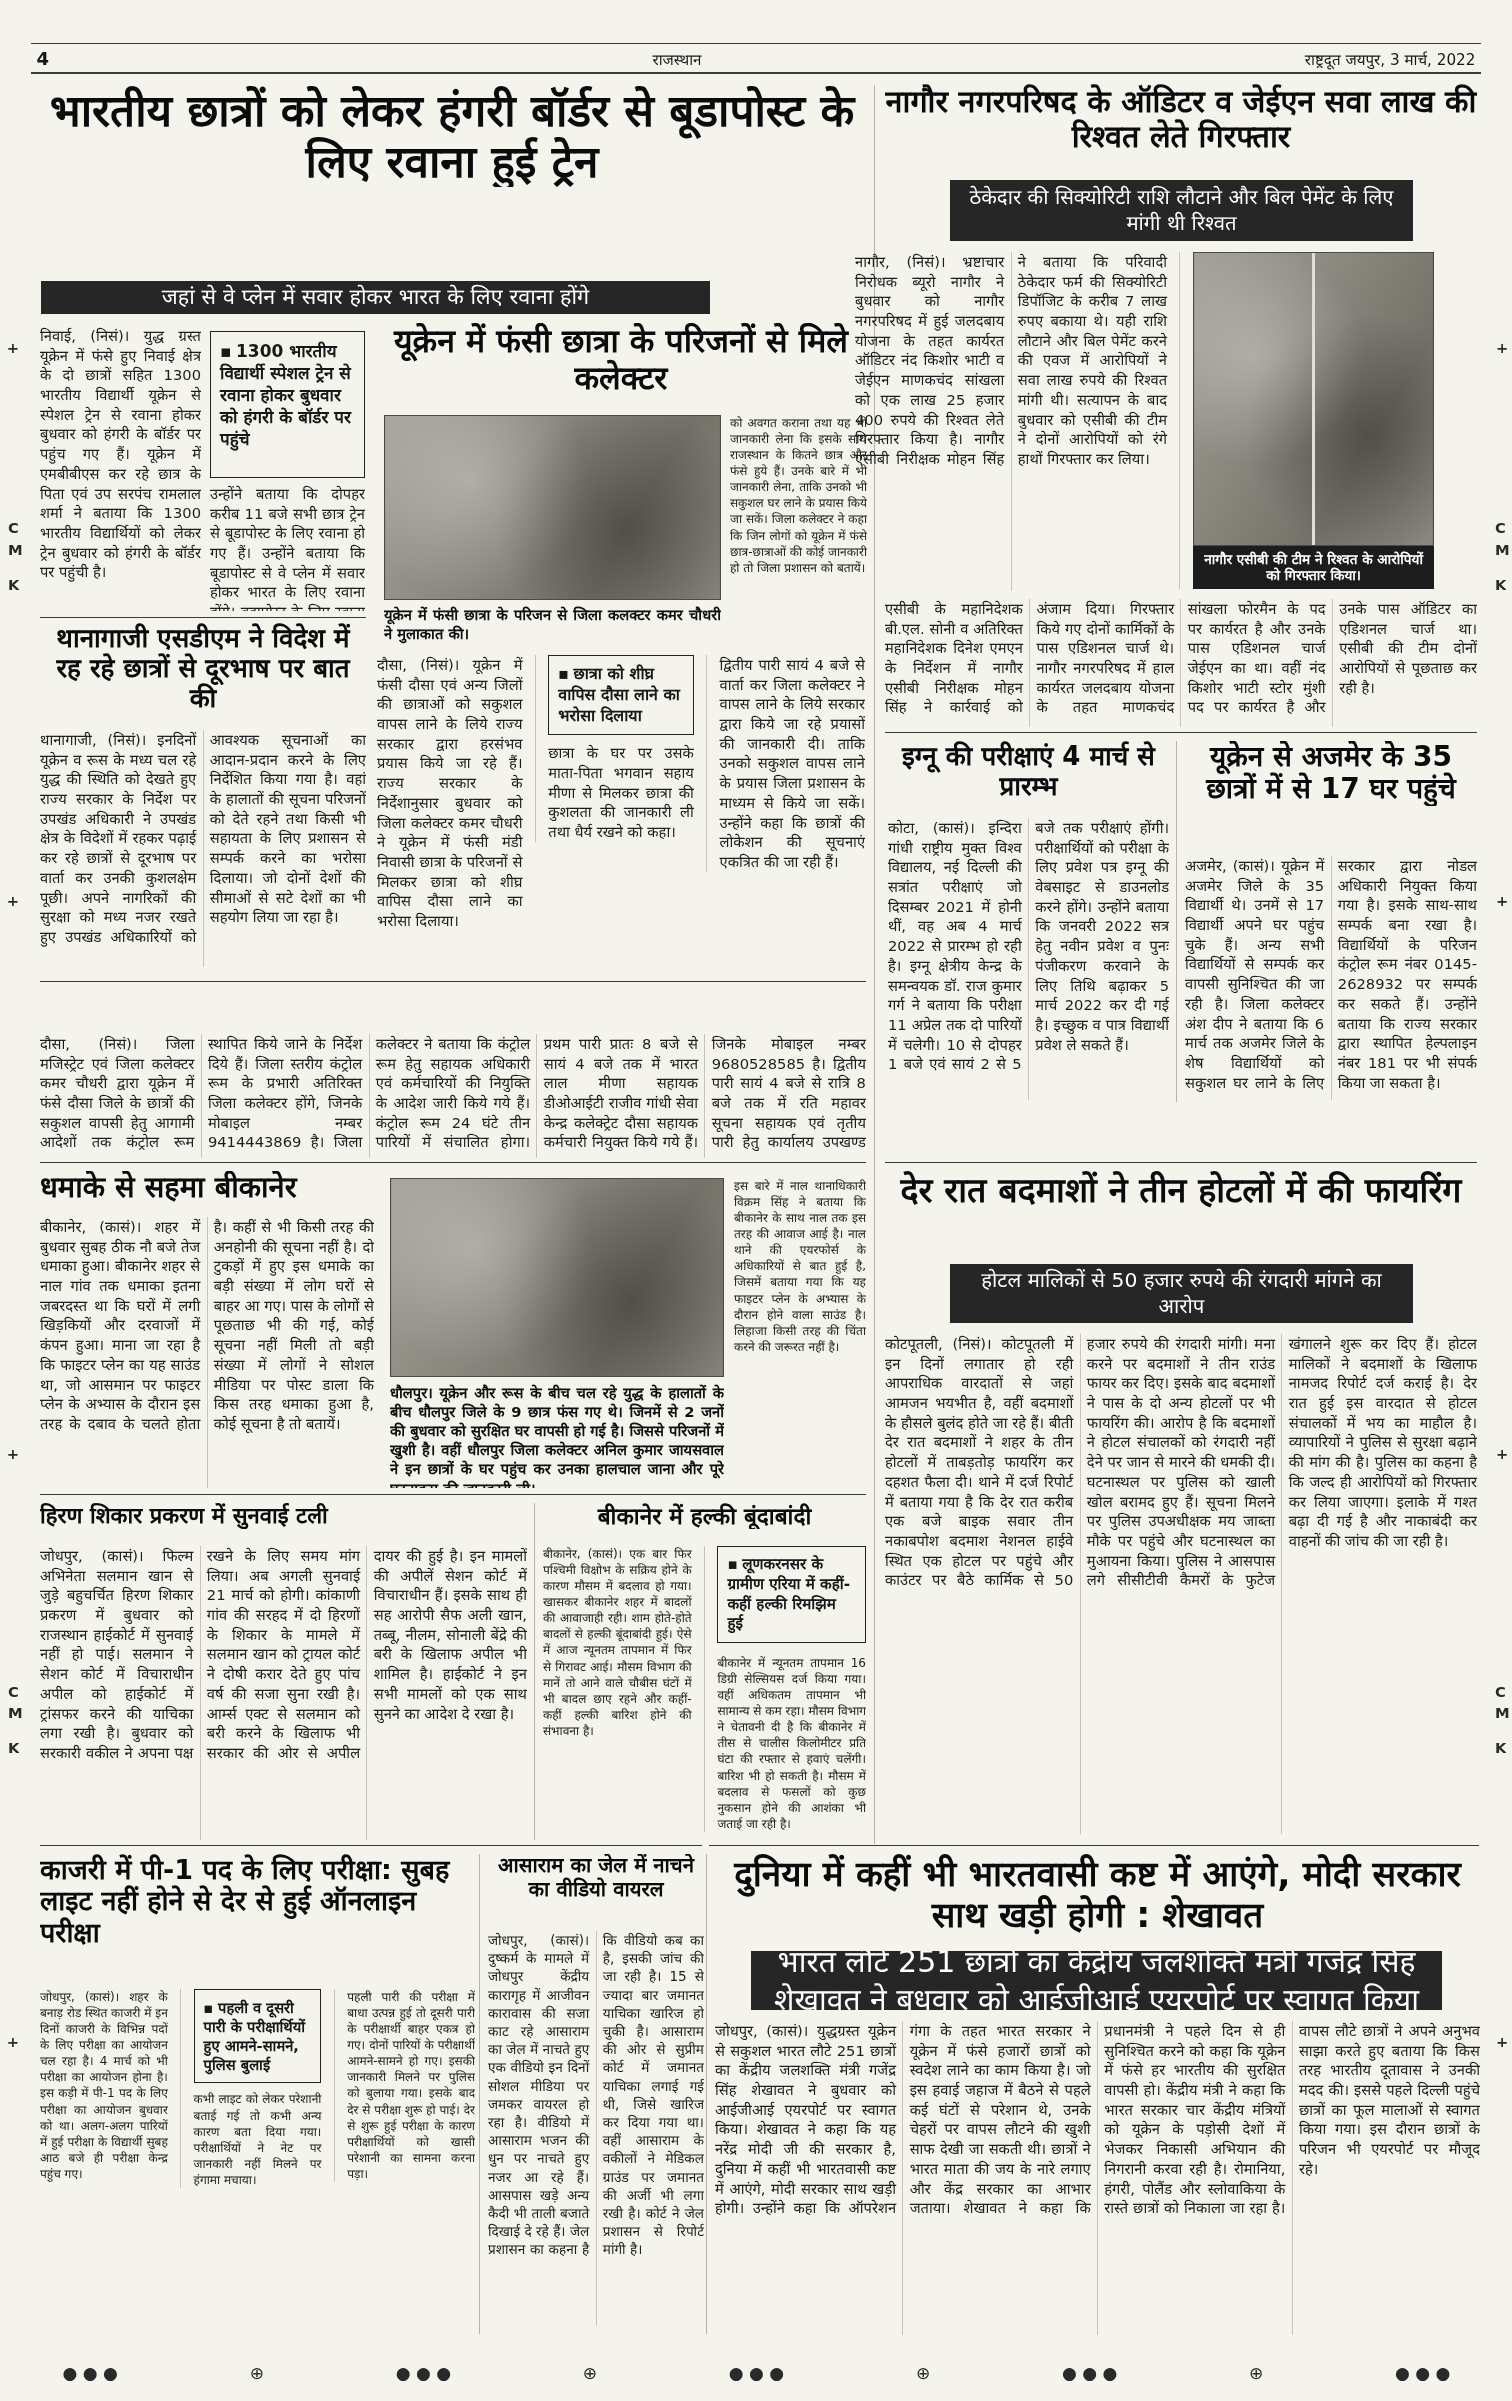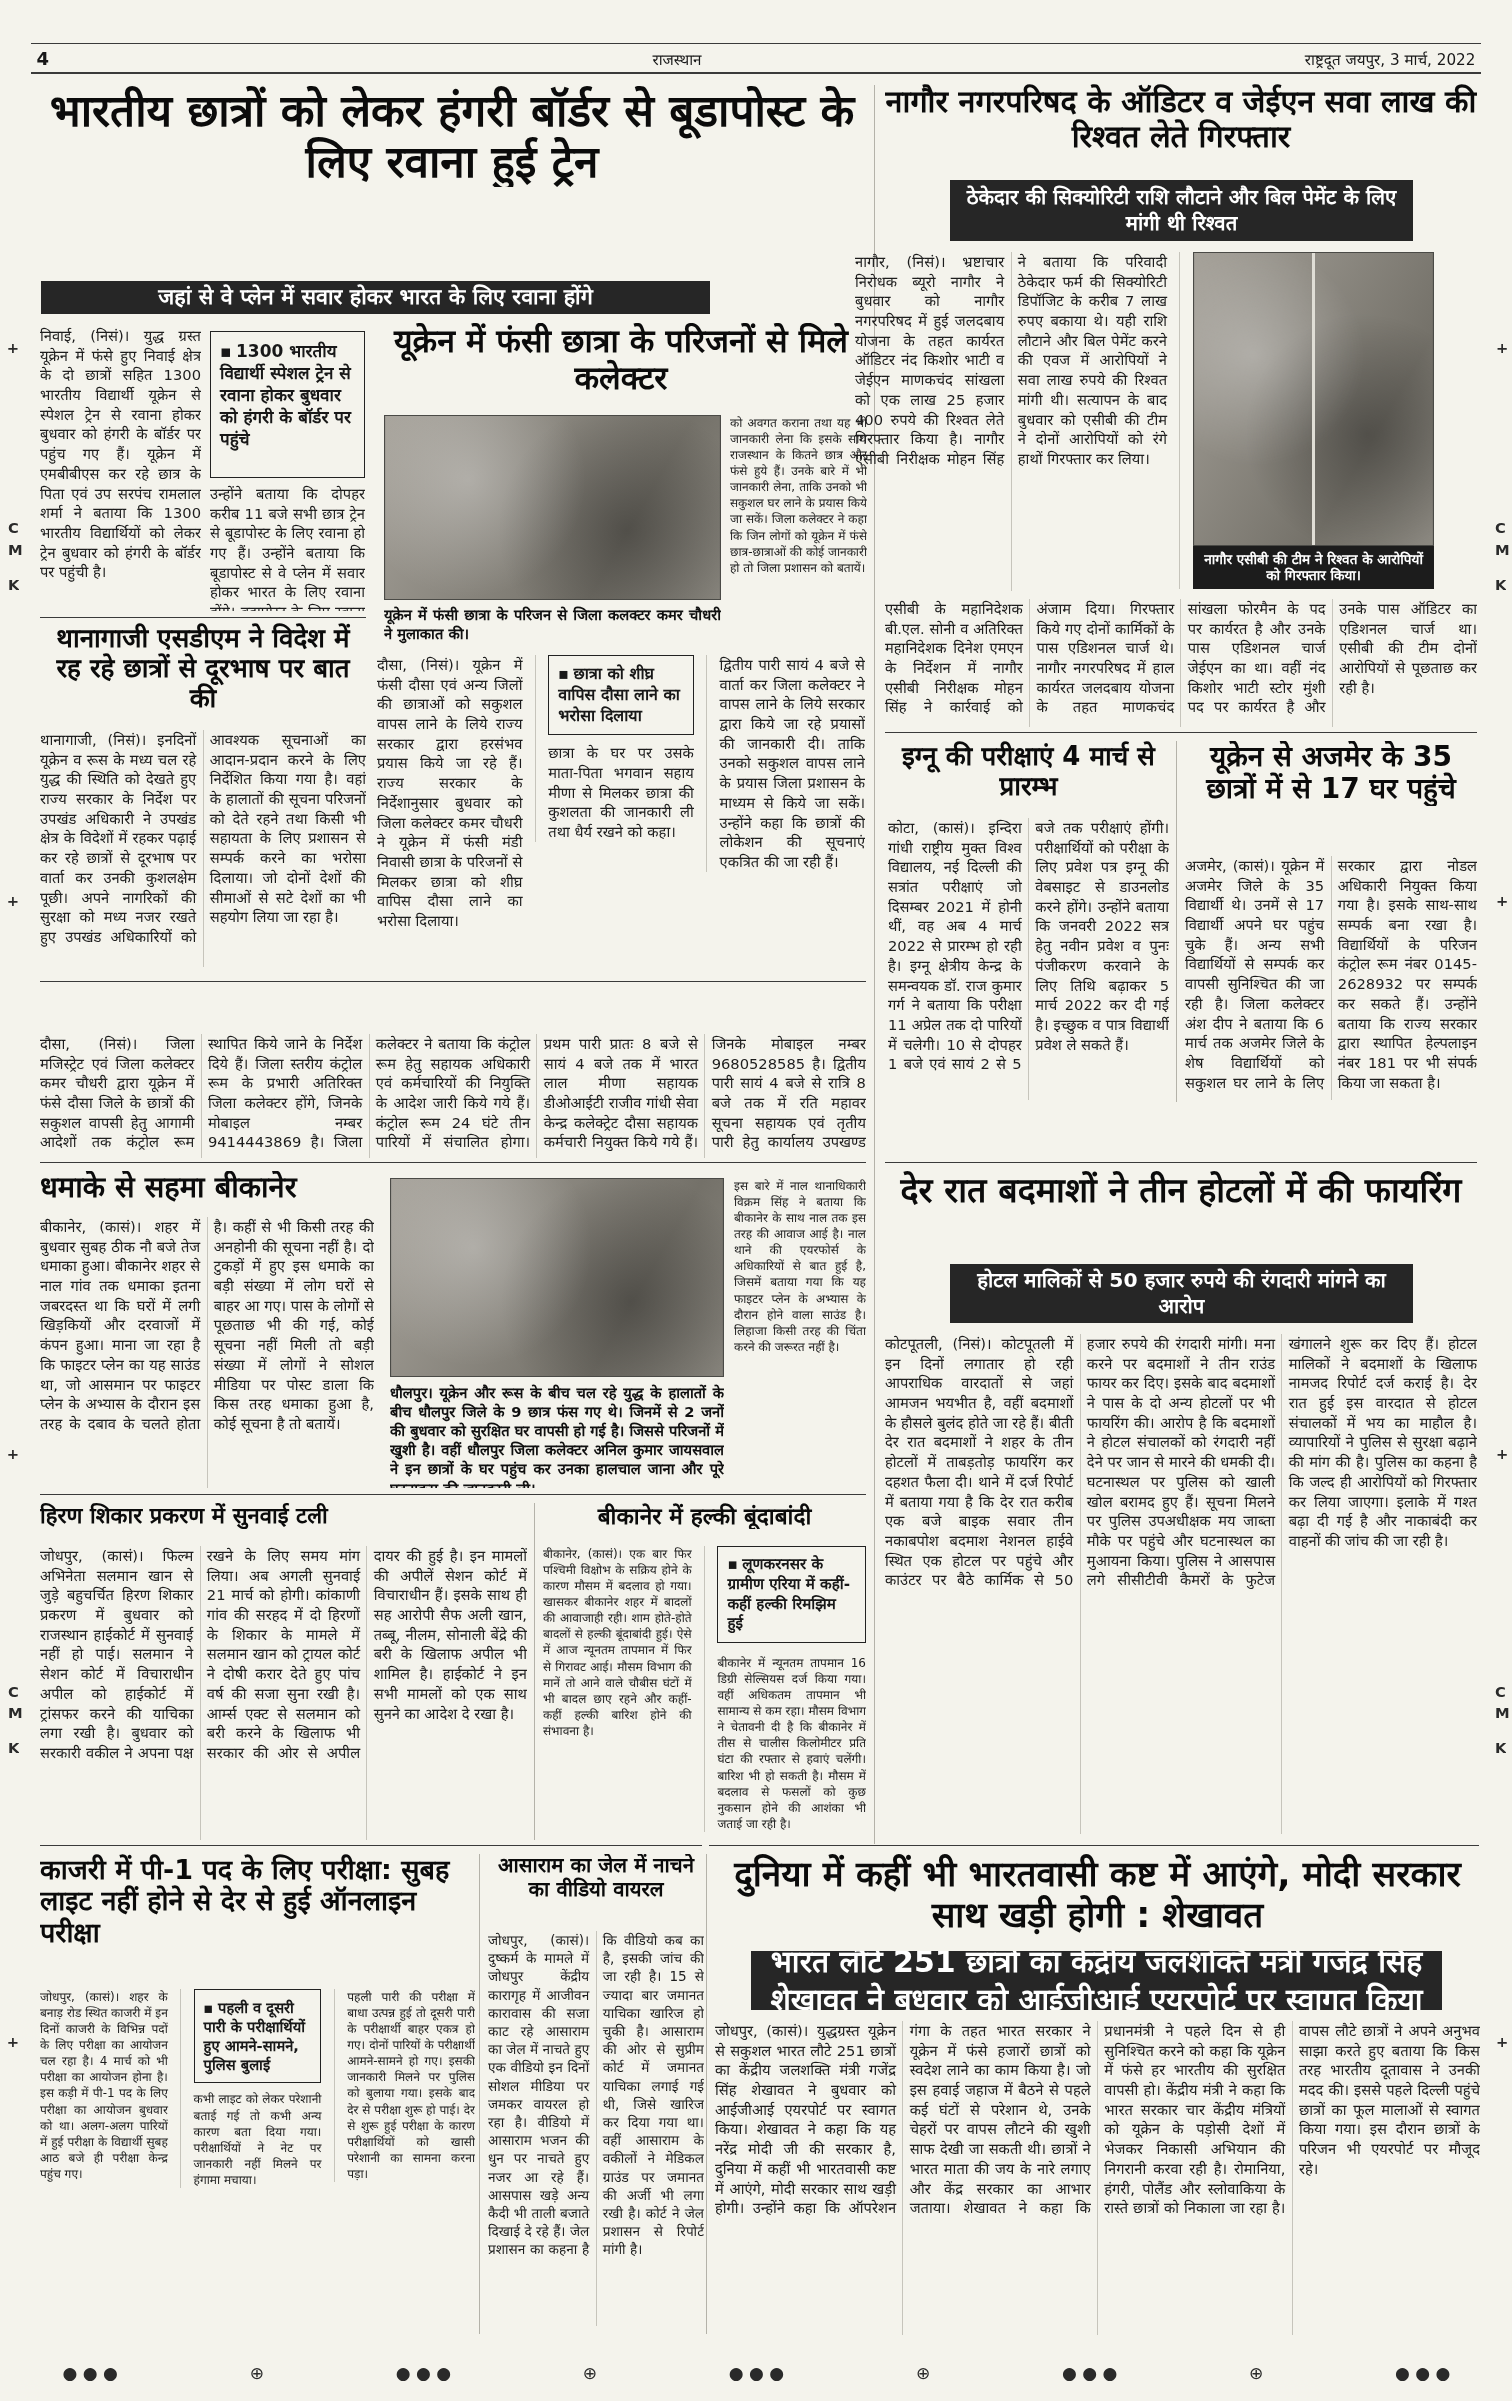--- a/index.html
+++ b/index.html
@@ -11,21 +11,21 @@
   .h { font-weight:700; text-align:center; line-height:1.16; color:#0b0b0b; }
   .bt { font-size:14.7px; line-height:1.34; text-align:justify; color:#1d1d1d; }
   .small { font-size:12px; }
   .c2 { column-count:2; column-gap:13.6px; column-rule:0.6px solid #c6c4bb; column-fill:balance; }
   .c3 { column-count:3; column-gap:13.6px; column-rule:0.6px solid #c6c4bb; column-fill:balance; }
   .c4 { column-count:4; column-gap:13.6px; column-rule:0.6px solid #c6c4bb; column-fill:balance; }
   .c5 { column-count:5; column-gap:13.6px; column-rule:0.6px solid #c6c4bb; column-fill:balance; }
   .fcols { display:flex; align-items:flex-start; }
   .fcol { flex:1; min-width:0; }
   .fcol + .fcol { border-left:0.6px solid #c6c4bb; margin-left:12.4px; padding-left:12.4px; }
-  .bar { background:#262626; color:#fff; font-weight:700; text-align:center;
+  .bar { background:#262626; color:#fff; font-weight:400; text-align:center;
          display:flex; align-items:center; justify-content:center; line-height:1.25; padding:12px 8px; }
   .capbar { background:#1c1c1c; color:#fff; font-weight:700; font-size:13.6px; text-align:center; padding:4.5px 4.5px; line-height:1.25; }
   .box { border:1.1px solid #222; padding:8px 9px; font-weight:700; line-height:1.3; text-align:left; background:#f4f3ec; }
   .box .sq { margin-right:4.5px; }
   .photo { background:
       radial-gradient(circle at 25% 35%, rgba(255,255,255,.28), transparent 42%),
       radial-gradient(circle at 72% 62%, rgba(0,0,0,.30), transparent 48%),
       linear-gradient(120deg,#a6a29a,#747169 70%,#8b8880);
       box-shadow: inset 0 0 0 1.1px #4a4a46; }
   .photo.split { background:

